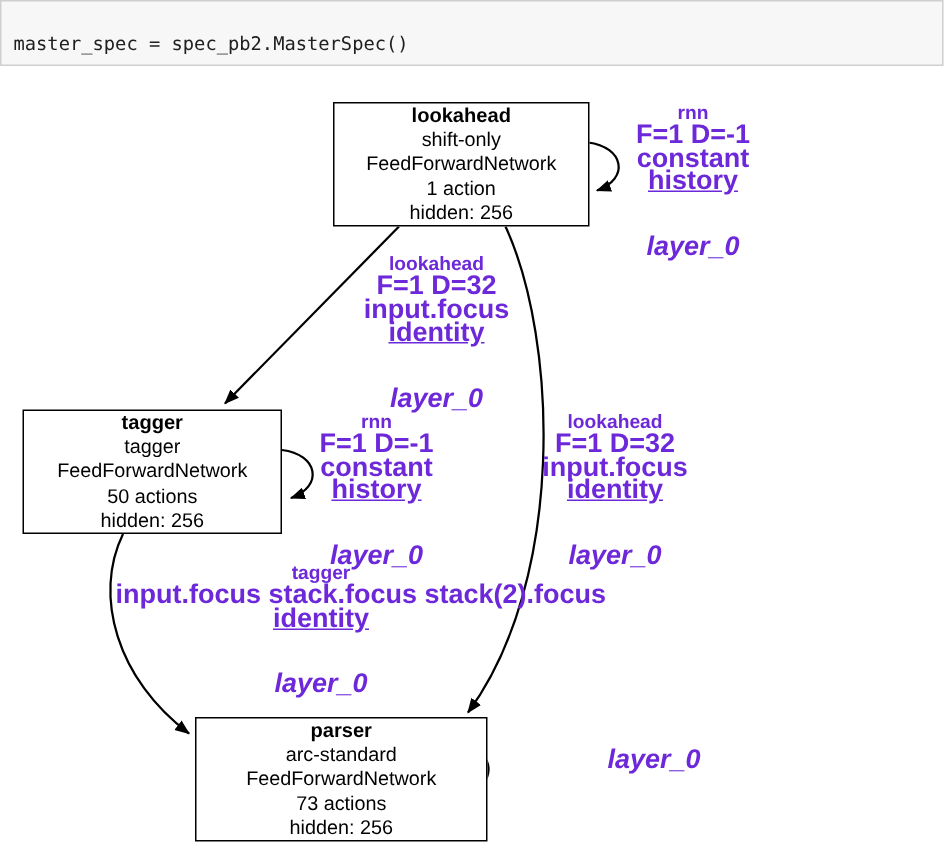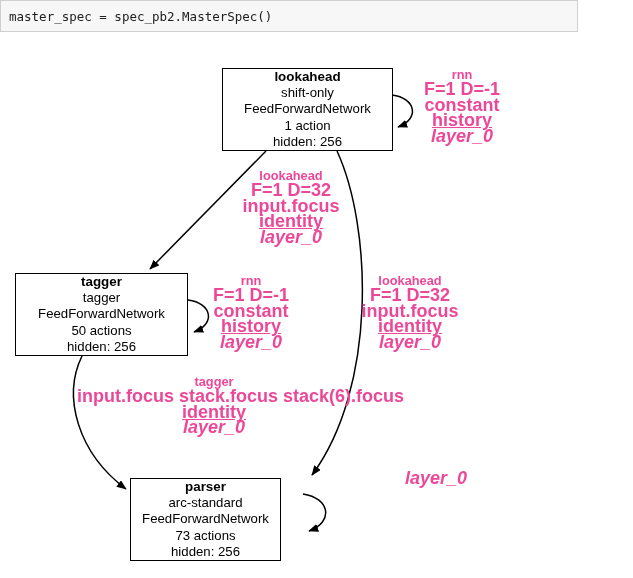--- a/index.html
+++ b/index.html
@@ -19,26 +19,26 @@
     width: 633px;
     height: 578px;
     background: #ffffff;
   }
 
   
   .code-cell {
     position: absolute;
     left: 0;
     top: 0;
-    width: 578px;
+    width: 629px;
     box-sizing: border-box;
     background: #f7f7f7;
     border: 1px solid #cfcfcf;
     border-left: 1px solid #cfcfcf;
-    padding: 8px 6px 5px 8px;
+    padding: 20px 6px 5px 8px;
   }
   .code-line {
     font-family: "DejaVu Sans Mono", "Liberation Mono", monospace;
     font-size: 12.5px;
     line-height: 16.5px;
     color: #202020;
     white-space: pre;
     letter-spacing: 0px;
   }
 
@@ -78,31 +78,31 @@
   .node .ln.title {
     font-weight: bold;
     font-size: 13.4px;
   }
 
   
   .elabel {
     position: absolute;
     text-align: center;
     z-index: 4;
-    color: #ec4899;
+    color: #6d28d9;
   }
   .elabel .ln {
     font-size: 18px;
     line-height: 15.4px;
     white-space: nowrap;
     font-weight: bold;
   }
   .elabel .ln.title { font-weight: bold; font-size: 12.8px; }
   .elabel .ln.underline { text-decoration: underline; }
-  .elabel .ln.italic { font-style: italic; }
+  .elabel .ln.italic { font-style: italic; margin-top: 28px; }
 </style>
 </head>
 <body>
 
 <div id="app">
 
   <div class="code-cell">
     <div class="code-line">master_spec = spec_pb2.MasterSpec()</div>
   </div>
 
@@ -137,21 +137,21 @@
     </div>
 
     <div class="node" style="left:15px; top:216px; width:173px; height:83px;">
       <div class="ln title">tagger</div>
       <div class="ln">tagger</div>
       <div class="ln">FeedForwardNetwork</div>
       <div class="ln">50 actions</div>
       <div class="ln">hidden: 256</div>
     </div>
 
-    <div class="node" style="left:130px; top:421px; width:151px; height:83px;text-align:right;">
+    <div class="node" style="left:130px; top:421px; width:195px; height:83px;text-align:right;">
       <div class="ln title">parser</div>
       <div class="ln">arc-standard</div>
       <div class="ln">FeedForwardNetwork</div>
       <div class="ln">73 actions</div>
       <div class="ln">hidden: 256</div>
     </div>
 
     <div class="elabel" style="left:412px; top:10px; width:100px;">
       <div class="ln title">rnn</div>
       <div class="ln">F=1 D=-1</div>
@@ -179,21 +179,21 @@
     <div class="elabel" style="left:358px; top:216px; width:104px;">
       <div class="ln title">lookahead</div>
       <div class="ln">F=1 D=32</div>
       <div class="ln">input.focus</div>
       <div class="ln underline">identity</div>
       <div class="ln italic">layer_0</div>
     </div>
 
     <div class="elabel" style="left:77px; top:317px; width:274px;">
       <div class="ln title">tagger</div>
-      <div class="ln">input.focus stack.focus stack(6).focus</div>
+      <div class="ln">input.focus stack.focus stack(2).focus</div>
       <div class="ln underline">identity</div>
       <div class="ln italic">layer_0</div>
     </div>
 
     <div class="elabel" style="left:322px; top:414px; width:228px;">
       <div class="ln italic">layer_0</div>
     </div>
 
   </div>
 </div>

